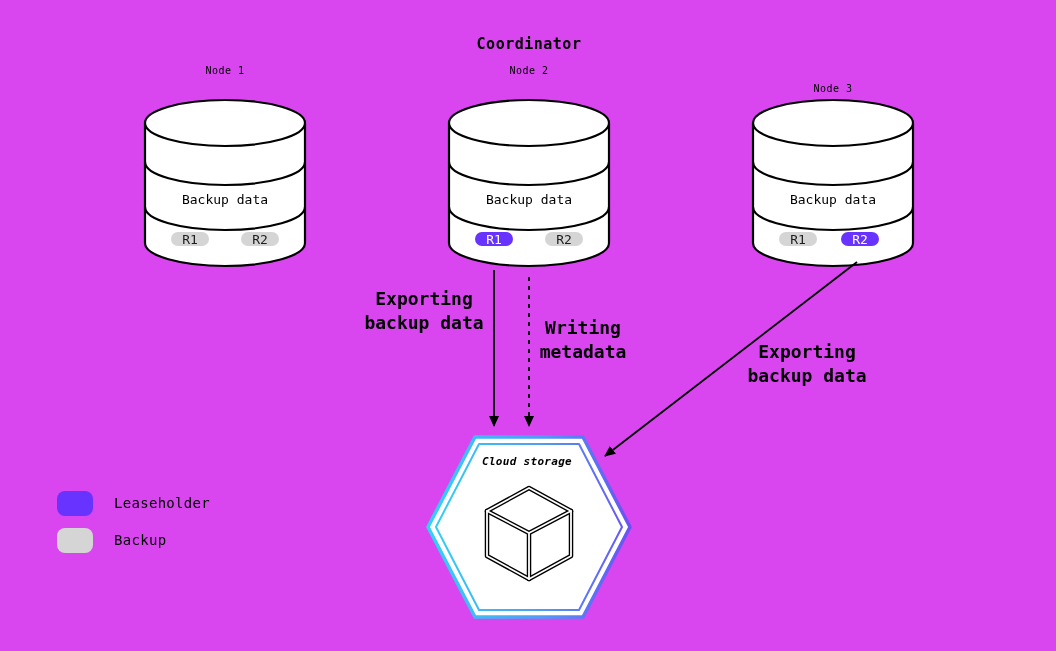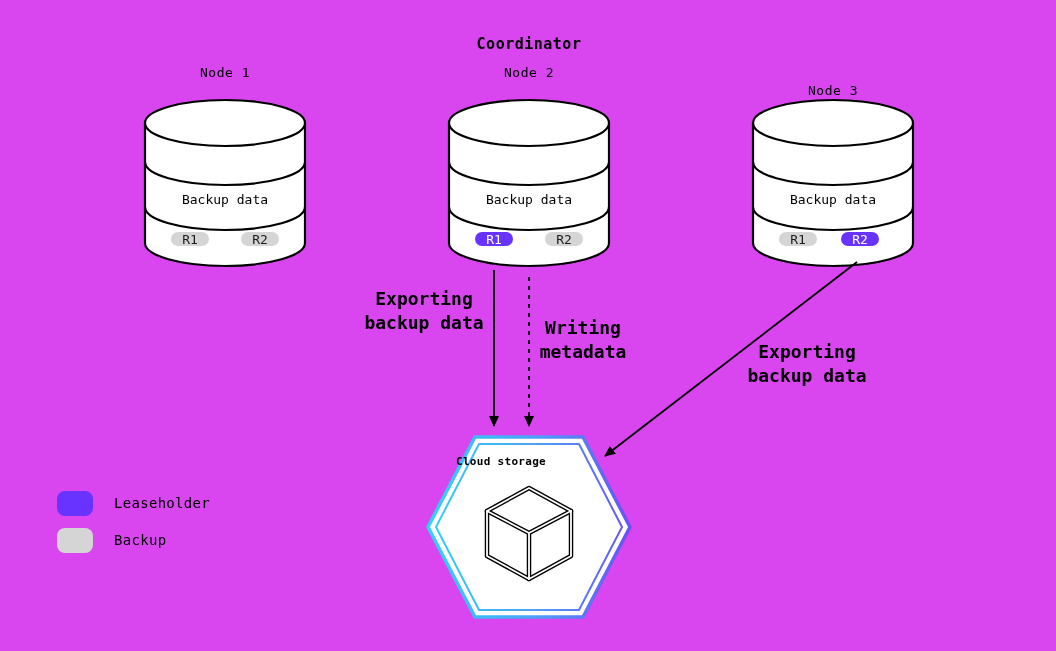--- a/index.html
+++ b/index.html
@@ -8,21 +8,21 @@
     width:1056px;height:651px;
     background:#d946ef;
     font-family:"DejaVu Sans Mono","Liberation Mono",monospace;
     color:#000;
     overflow:hidden;
   }
   .layer{position:absolute;left:0;top:0;}
   .abs{position:absolute;}
   .centerx{transform:translateX(-50%);text-align:center;}
   .diagram-title{font-size:15px;font-weight:bold;letter-spacing:.5px;}
-  .node-label{font-size:13px;letter-spacing:.5px;}
+  .node-label{font-size:10px;letter-spacing:.5px;}
   .db-label{font-size:13px;}
   .badge{
     position:absolute;width:38px;height:14px;border-radius:8px;
     font-size:13px;display:flex;align-items:center;justify-content:center;
   }
   .badge.replica{background:#d5d5d5;color:#1d1d1d;}
   .badge.leaseholder{background:#6933ff;color:#ffffff;}
   .arrow-label{font-size:18px;white-space:pre-line;line-height:1.35;font-weight:bold;}
   .cloud-label{font-size:11px;font-weight:bold;letter-spacing:.3px;}
   .legend-swatch{position:absolute;width:36px;height:25px;border-radius:8px;}
@@ -104,21 +104,21 @@
   <div class="badge replica" style="left:779px;top:232px;">R1</div>
   <div class="badge leaseholder" style="left:841px;top:232px;">R2</div>
 
   <div class="abs centerx arrow-label" style="left:424px;top:287px;">Exporting
 backup data</div>
   <div class="abs centerx arrow-label" style="left:583px;top:316px;">Writing
 metadata</div>
   <div class="abs centerx arrow-label" style="left:807px;top:340px;">Exporting
 backup data</div>
 
-  <div class="abs centerx cloud-label" style="left:501px;top:455px;">Cloud storage</div>
+  <div class="abs centerx cloud-label" style="left:527px;top:455px;font-style:italic;">Cloud storage</div>
 
   <div class="legend-swatch leaseholder" style="left:57px;top:491px;"></div>
   <div class="abs legend-label" style="left:114px;top:495px;">Leaseholder</div>
 
   <div class="legend-swatch replica" style="left:57px;top:528px;"></div>
   <div class="abs legend-label" style="left:114px;top:532px;">Backup</div>
 
 </div>
 
 </body></html>

